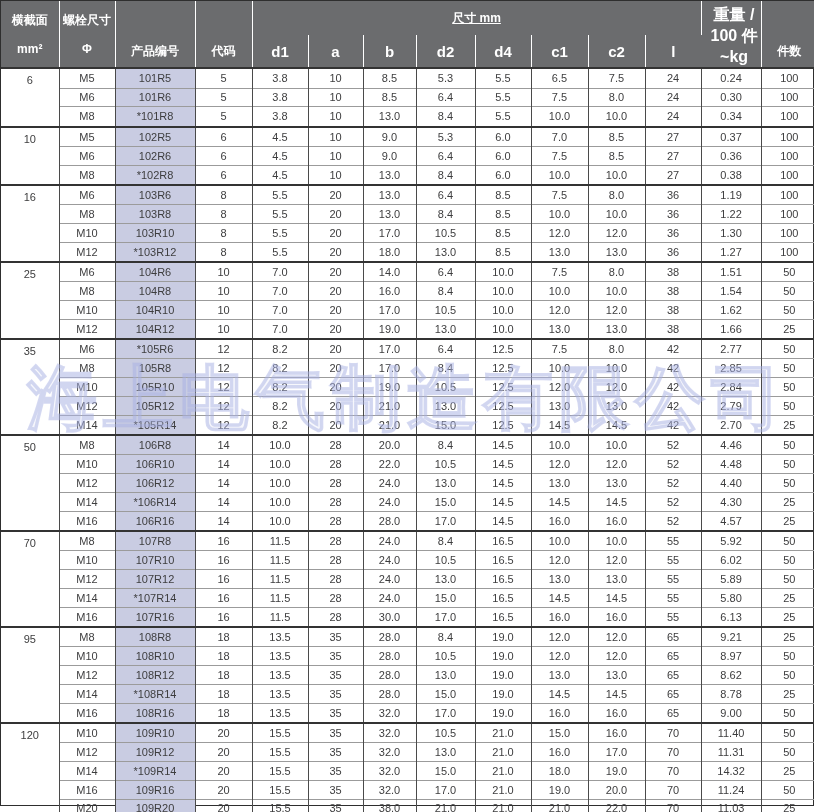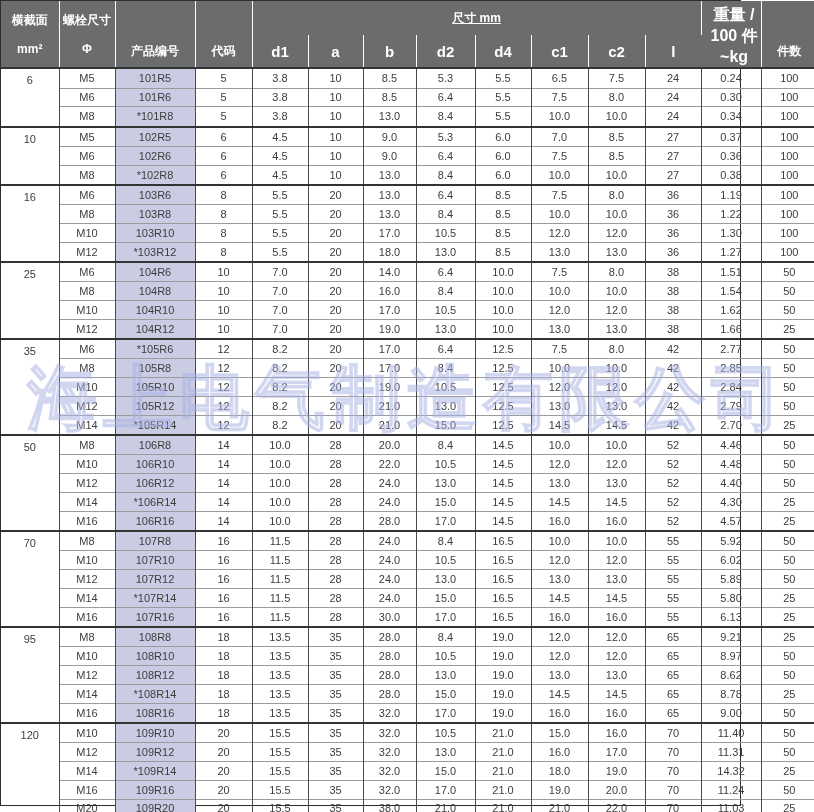--- a/index.html
+++ b/index.html
@@ -8,21 +8,21 @@
   .page {
     position: relative;
     width: 814px;
     height: 812px;
     background: #ffffff;
     overflow: hidden;
   }
   .frame {
     position: absolute;
     top: 0; left: 0;
-    width: 741px;
+    width: 814px;
     height: 806px;
     border: 1px solid #2e2e2e;
   }
   table {
     width: 100%;
     height: 100%;
     border-collapse: collapse;
     table-layout: fixed;
   }
   

